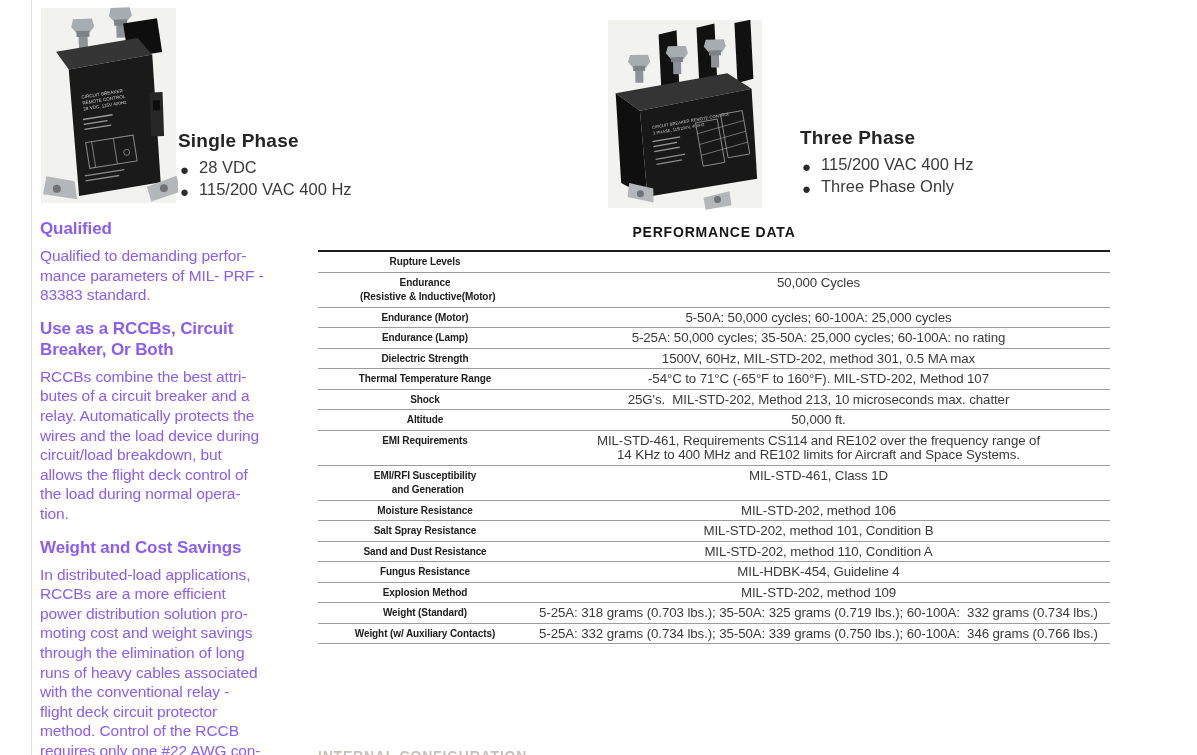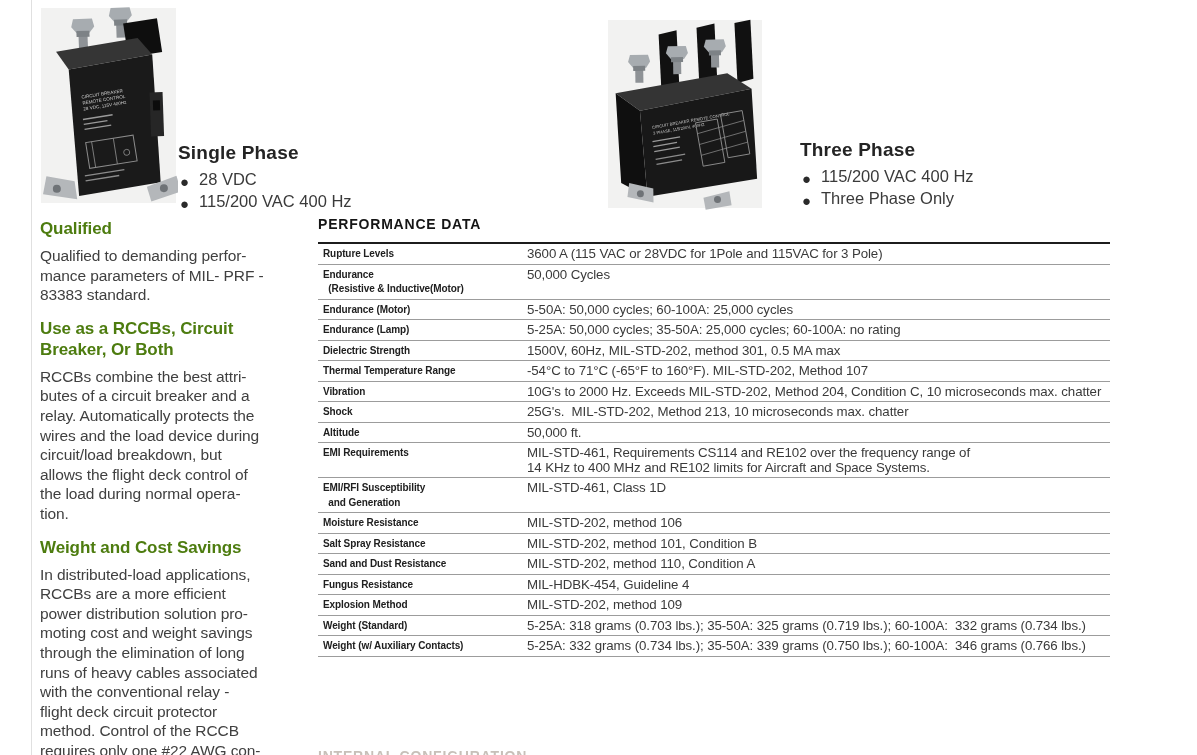--- a/index.html
+++ b/index.html
@@ -10,32 +10,32 @@
   }
   .page-edge{position:absolute;left:31px;top:0;width:1px;height:755px;background:#e0e0e0;}
 
   
   .product-photo{position:absolute;}
   .photo-single{left:40px;top:6px;width:138px;height:199px;}
   .photo-three{left:606px;top:18px;width:158px;height:192px;}
   .product-caption{position:absolute;}
   .caption-single{left:178px;top:130px;width:230px;}
   .caption-three{left:800px;top:127px;width:230px;}
-  .caption-title{font-size:19px;font-weight:bold;color:#242424;letter-spacing:.2px;margin:12px 0 4px 0;}
+  .caption-title{font-size:19px;font-weight:bold;color:#242424;letter-spacing:.2px;margin:0 0 4px 0;}
   .caption-bullets{list-style:none;margin:0;padding:0;}
   .caption-bullets li{position:relative;padding-left:21px;font-size:16.5px;line-height:22px;color:#3a3a3a;}
   .caption-bullets li .dot{position:absolute;left:2px;top:3px;font-size:15px;color:#2a2a2a;}
 
   
   .left-col{position:absolute;left:40px;top:218px;width:276px;}
-  .sec-heading{font-size:17px;font-weight:bold;color:#4d7c0f;line-height:21px;margin:0 0 7px 0;white-space:pre-line;letter-spacing:-.1px;}
-  .sec-body{font-size:15.5px;line-height:19.6px;color:#404040;margin:0 0 13px 0;white-space:pre-line;letter-spacing:-.1px;}
-
-  
-  .perf-wrap{position:absolute;left:318px;top:216px;width:792px;}
+  .sec-heading{font-size:17px;font-weight:bold;color:#8b5cf6;line-height:21px;margin:0 0 7px 0;white-space:pre-line;letter-spacing:-.1px;}
+  .sec-body{font-size:15.5px;line-height:19.6px;color:#8b5cf6;margin:0 0 13px 0;white-space:pre-line;letter-spacing:-.1px;}
+
+  
+  .perf-wrap{position:absolute;left:318px;top:224px;width:792px;text-align:center;}
   .perf-title{font-size:14px;font-weight:bold;color:#151515;letter-spacing:.8px;margin:0 0 10px 0;}
   .perf-table{border-top:2.5px solid #1c1c1c;}
   .perf-row{display:flex;align-items:flex-start;border-bottom:1.5px solid #9c9c9c;padding:3px 0 2px 0;}
   .perf-label{width:204px;flex:0 0 204px;font-weight:bold;color:#202020;font-size:10px;line-height:14.5px;padding-left:5px;white-space:pre-wrap;letter-spacing:-.1px;}
   .perf-value{flex:1;color:#3a3a3a;font-size:13.3px;line-height:14.5px;white-space:pre-wrap;letter-spacing:-.1px;}
 
   
   .cutoff-heading{position:absolute;left:318px;top:748px;font-size:14px;font-weight:bold;letter-spacing:.8px;color:#c7c0b9;}
 </style>
 </head>
@@ -185,21 +185,20 @@
 method. Control of the RCCB
 requires only one #22 AWG con-
 trol wire from the ICU on the</p>
 </div>
 
 <div class="perf-wrap">
   <div class="perf-title">PERFORMANCE DATA</div>
   <div class="perf-table">
       <div class="perf-row">
         <div class="perf-label">Rupture Levels</div>
-        <div class="perf-value">3600 A (115 VAC or 28VDC for 1Pole and 115VAC for 3 Pole)</div>
       </div>
       <div class="perf-row">
         <div class="perf-label">Endurance
   (Resistive &amp; Inductive(Motor)</div>
         <div class="perf-value">50,000 Cycles</div>
       </div>
       <div class="perf-row">
         <div class="perf-label">Endurance (Motor)</div>
         <div class="perf-value">5-50A: 50,000 cycles; 60-100A: 25,000 cycles</div>
       </div>
@@ -209,24 +208,20 @@
       </div>
       <div class="perf-row">
         <div class="perf-label">Dielectric Strength</div>
         <div class="perf-value">1500V, 60Hz, MIL-STD-202, method 301, 0.5 MA max</div>
       </div>
       <div class="perf-row">
         <div class="perf-label">Thermal Temperature Range</div>
         <div class="perf-value">-54°C to 71°C (-65°F to 160°F). MIL-STD-202, Method 107</div>
       </div>
       <div class="perf-row">
-        <div class="perf-label">Vibration</div>
-        <div class="perf-value">10G's to 2000 Hz. Exceeds MIL-STD-202, Method 204, Condition C, 10 microseconds max. chatter</div>
-      </div>
-      <div class="perf-row">
         <div class="perf-label">Shock</div>
         <div class="perf-value">25G's.  MIL-STD-202, Method 213, 10 microseconds max. chatter</div>
       </div>
       <div class="perf-row">
         <div class="perf-label">Altitude</div>
         <div class="perf-value">50,000 ft.</div>
       </div>
       <div class="perf-row">
         <div class="perf-label">EMI Requirements</div>
         <div class="perf-value">MIL-STD-461, Requirements CS114 and RE102 over the frequency range of

